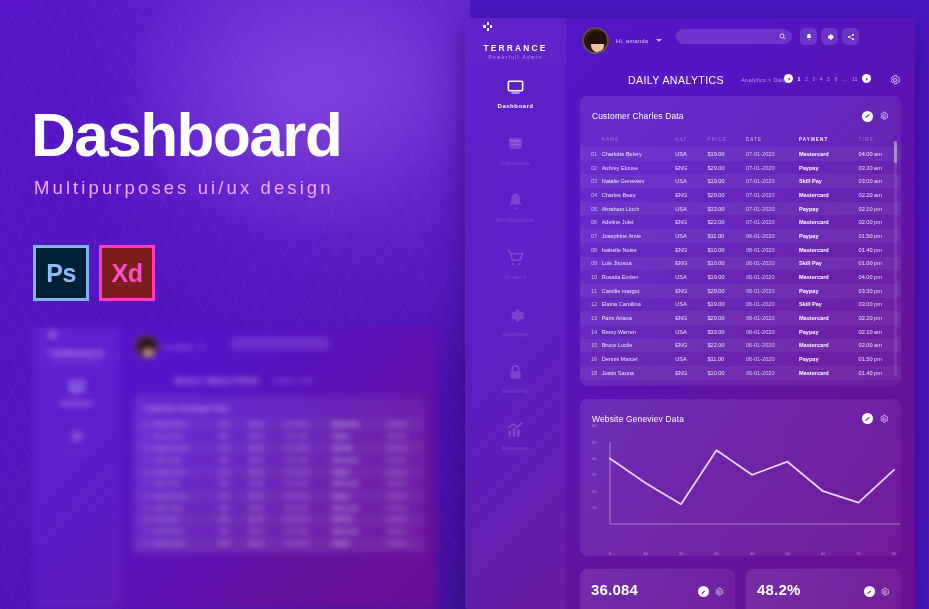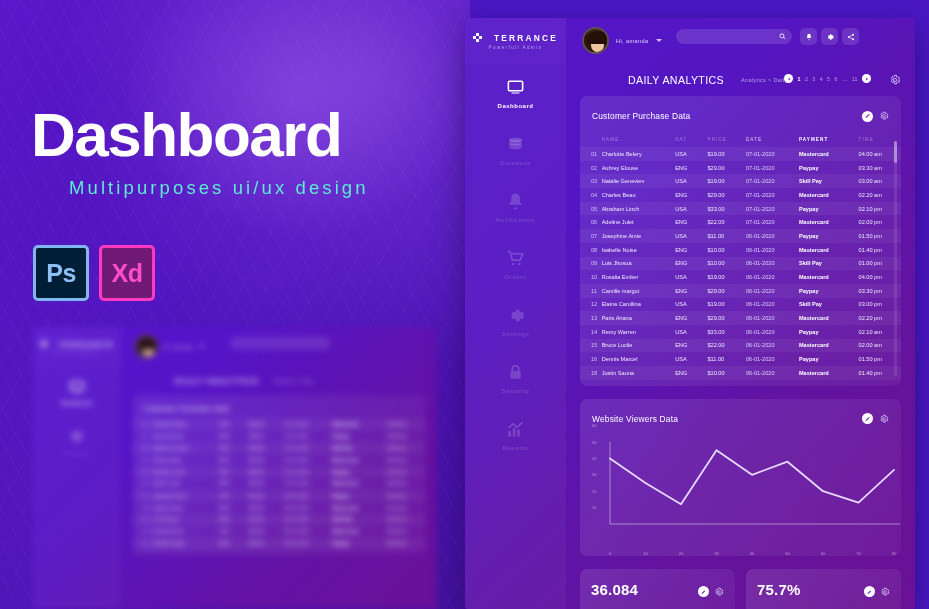--- a/index.html
+++ b/index.html
@@ -37,34 +37,33 @@
     font-size: 59px; font-weight: 700; color: #ffffff;
     letter-spacing: -1px; line-height: 1;
   }
   .title-dash {
     position: absolute; left: 31px; top: 104px;
     font-size: 62px; font-weight: 700; color: #ffffff;
     letter-spacing: -1.5px; line-height: 1;
   }
   .title-sub {
     position: absolute; left: 34px; top: 177px;
-    font-size: 18.5px; font-weight: 400; color: #5eead4;
+    font-size: 18.5px; font-weight: 400; color: #f0abfc;
     letter-spacing: 3.1px;
-    margin-left: 35px;
   }
 
   .badges { position: absolute; left: 33px; top: 245px; display: flex; gap: 10px; }
   .badge {
-    width: 56px; height: 56px; border-radius: 5px;
+    width: 56px; height: 56px; border-radius: 0;
     display: flex; align-items: center; justify-content: center;
     font-size: 25px; font-weight: 700; letter-spacing: -0.5px;
   }
   .badge-ps { background: #001e36; border: 3px solid #82b6f0; color: #8fc0f5; }
   .badge-ai { background: #2b1400; border: 3px solid #ef7e23; color: #f79433; }
-  .badge-xd { background: #701a75; border: 3px solid #ff3ac0; color: #ff4ecb; }
+  .badge-xd { background: #7f1d1d; border: 3px solid #ff3ac0; color: #ff4ecb; }
 
   
   .preview {
     position: absolute; left: 33px; top: 327px; width: 404px; height: 282px;
     overflow: hidden; border-radius: 2px;
     filter: blur(3.1px) saturate(1.05);
     opacity: .92;
   }
   .preview-inner {
     transform: scale(.87); transform-origin: top left;
@@ -81,21 +80,21 @@
   .preview .dash {
     position: relative; left: 0; top: 0; width: 465px; height: 325px; box-shadow: none;
   }
 
   .dash-topbar { position: absolute; left: 0; top: 0; width: 100%; height: 46px; }
   .brand-cell {
     position: absolute; left: 0; top: 0; width: 101px; height: 46px;
     background: rgba(255,255,255,.06);
     display: flex; flex-direction: column; align-items: center; justify-content: center;
   }
-  .brand-row { display: flex; align-items: center; gap: 12px; }
+  .brand-row { display: flex; align-items: flex-start; gap: 12px; flex-direction: column; }
   .brand-mark { width: 9px; height: 9px; position: relative; }
   .brand-mark i {
     position: absolute; background: #fff; width: 2.6px; height: 2.6px; border-radius: .5px;
   }
   .brand-mark i:nth-child(1){ left:3.2px; top:0; }
   .brand-mark i:nth-child(2){ left:0; top:3.2px; }
   .brand-mark i:nth-child(3){ left:6.4px; top:3.2px; }
   .brand-mark i:nth-child(4){ left:3.2px; top:6.4px; }
   .brand-name { font-size: 8.4px; font-weight: 700; color: #fff; letter-spacing: 2.2px; }
   .brand-sub { font-size: 4.6px; color: #b9a2e8; letter-spacing: 1.4px; margin-top: 2px; }
@@ -545,21 +544,21 @@
         <span class="head-gear">
           <svg viewBox="0 0 24 24">
               <circle cx="12" cy="12" r="3.2"></circle>
               <path d="M19.4 13a7.5 7.5 0 000-2l2-1.5-2-3.4-2.4.9a7.6 7.6 0 00-1.7-1L15 2.5h-4l-.3 2.6a7.6 7.6 0 00-1.7 1L6.6 5.2l-2 3.4 2 1.5a7.5 7.5 0 000 2l-2 1.5 2 3.4 2.4-.9c.5.4 1.1.7 1.7 1l.3 2.6h4l.3-2.6c.6-.3 1.2-.6 1.7-1l2.4.9 2-3.4z"></path>
             </svg>
         </span>
       </div>
 
       <div class="card">
         <div class="card-head">
-          <span class="card-title">Customer Purchase Data</span>
+          <span class="card-title">Customer Charles Data</span>
           <span class="card-acts">
             <span class="act-edit">
               <svg viewBox="0 0 24 24">
                   <path d="M3 17.3V21h3.7L18 9.7 14.3 6zM20.7 7a1 1 0 000-1.4l-2.3-2.3a1 1 0 00-1.4 0l-1.8 1.8L18.9 8.8z"></path>
                 </svg>
             </span>
             <span class="act-gear">
               <svg viewBox="0 0 24 24">
                   <circle cx="12" cy="12" r="3.2"></circle>
                   <path d="M19.4 13a7.5 7.5 0 000-2l2-1.5-2-3.4-2.4.9a7.6 7.6 0 00-1.7-1L15 2.5h-4l-.3 2.6a7.6 7.6 0 00-1.7 1L6.6 5.2l-2 3.4 2 1.5a7.5 7.5 0 000 2l-2 1.5 2 3.4 2.4-.9c.5.4 1.1.7 1.7 1l.3 2.6h4l.3-2.6c.6-.3 1.2-.6 1.7-1l2.4.9 2-3.4z"></path>
@@ -738,21 +737,21 @@
               </tbody>
           </table>
           <div class="scrollbar">
               <i></i>
             </div>
         </div>
       </div>
 
       <div class="card">
         <div class="card-head">
-          <span class="card-title">Website Viewers Data</span>
+          <span class="card-title">Website Geneviev Data</span>
           <span class="card-acts">
             <span class="act-edit">
               <svg viewBox="0 0 24 24">
                   <path d="M3 17.3V21h3.7L18 9.7 14.3 6zM20.7 7a1 1 0 000-1.4l-2.3-2.3a1 1 0 00-1.4 0l-1.8 1.8L18.9 8.8z"></path>
                 </svg>
             </span>
             <span class="act-gear">
               <svg viewBox="0 0 24 24">
                   <circle cx="12" cy="12" r="3.2"></circle>
                   <path d="M19.4 13a7.5 7.5 0 000-2l2-1.5-2-3.4-2.4.9a7.6 7.6 0 00-1.7-1L15 2.5h-4l-.3 2.6a7.6 7.6 0 00-1.7 1L6.6 5.2l-2 3.4 2 1.5a7.5 7.5 0 000 2l-2 1.5 2 3.4 2.4-.9c.5.4 1.1.7 1.7 1l.3 2.6h4l.3-2.6c.6-.3 1.2-.6 1.7-1l2.4.9 2-3.4z"></path>
@@ -798,21 +797,21 @@
             </span>
             <span class="act-gear">
               <svg viewBox="0 0 24 24">
                   <circle cx="12" cy="12" r="3.2"></circle>
                   <path d="M19.4 13a7.5 7.5 0 000-2l2-1.5-2-3.4-2.4.9a7.6 7.6 0 00-1.7-1L15 2.5h-4l-.3 2.6a7.6 7.6 0 00-1.7 1L6.6 5.2l-2 3.4 2 1.5a7.5 7.5 0 000 2l-2 1.5 2 3.4 2.4-.9c.5.4 1.1.7 1.7 1l.3 2.6h4l.3-2.6c.6-.3 1.2-.6 1.7-1l2.4.9 2-3.4z"></path>
                 </svg>
             </span>
           </span>
         </div>
         <div class="stat">
-          <span class="stat-val">75.7%</span>
+          <span class="stat-val">48.2%</span>
           <span class="stat-acts">
             <span class="act-edit">
               <svg viewBox="0 0 24 24">
                   <path d="M3 17.3V21h3.7L18 9.7 14.3 6z"></path>
                 </svg>
             </span>
             <span class="act-gear">
               <svg viewBox="0 0 24 24">
                   <circle cx="12" cy="12" r="3.2"></circle>
                   <path d="M19.4 13a7.5 7.5 0 000-2l2-1.5-2-3.4-2.4.9a7.6 7.6 0 00-1.7-1L15 2.5h-4l-.3 2.6a7.6 7.6 0 00-1.7 1L6.6 5.2l-2 3.4 2 1.5a7.5 7.5 0 000 2l-2 1.5 2 3.4 2.4-.9c.5.4 1.1.7 1.7 1l.3 2.6h4l.3-2.6c.6-.3 1.2-.6 1.7-1l2.4.9 2-3.4z"></path>

